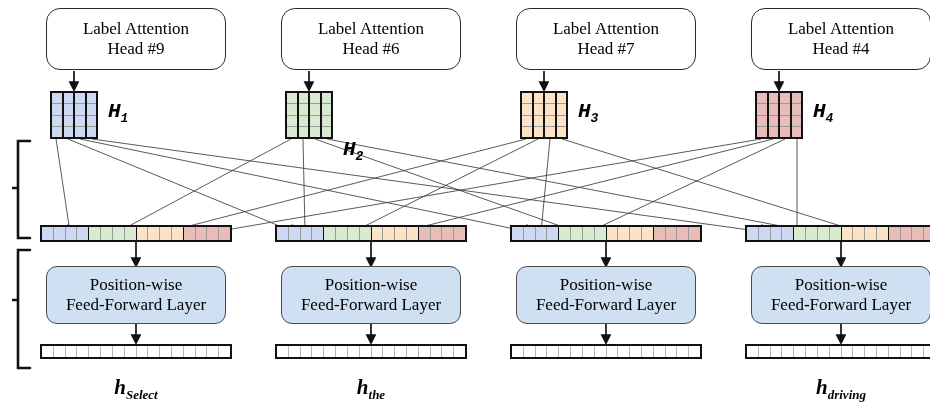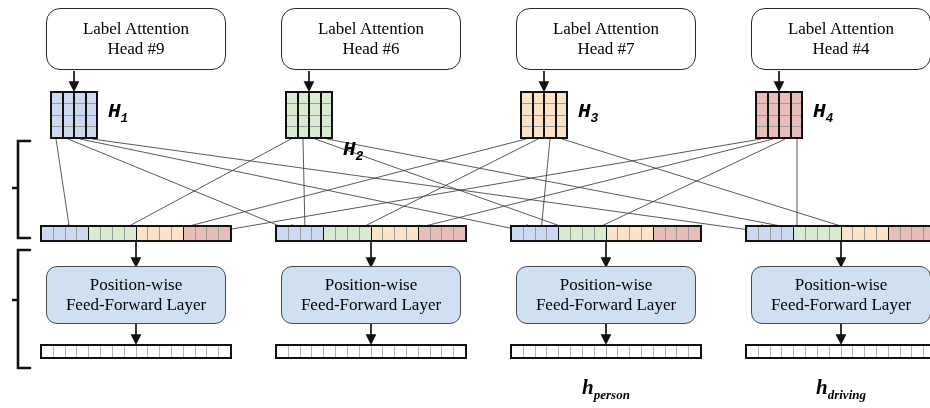--- a/index.html
+++ b/index.html
@@ -462,16 +462,17 @@
       <div class="c"></div>
       <div class="c"></div>
       <div class="c"></div>
       <div class="c"></div>
       <div class="c"></div>
       <div class="c"></div>
       <div class="c"></div>
       <div class="c"></div>
     </div>
 
-  <div class="hout" style="left:506px;top:375px;width:192px;"><span>h</span><sub>person</sub></div>
+  <div class="hout" style="left:36px;top:375px;width:192px;"><span>h</span><sub>Select</sub></div>
+  <div class="hout" style="left:271px;top:375px;width:192px;"><span>h</span><sub>the</sub></div>
   <div class="hout" style="left:741px;top:375px;width:192px;"><span>h</span><sub>driving</sub></div>
 
 </div>
 
 </body></html>

